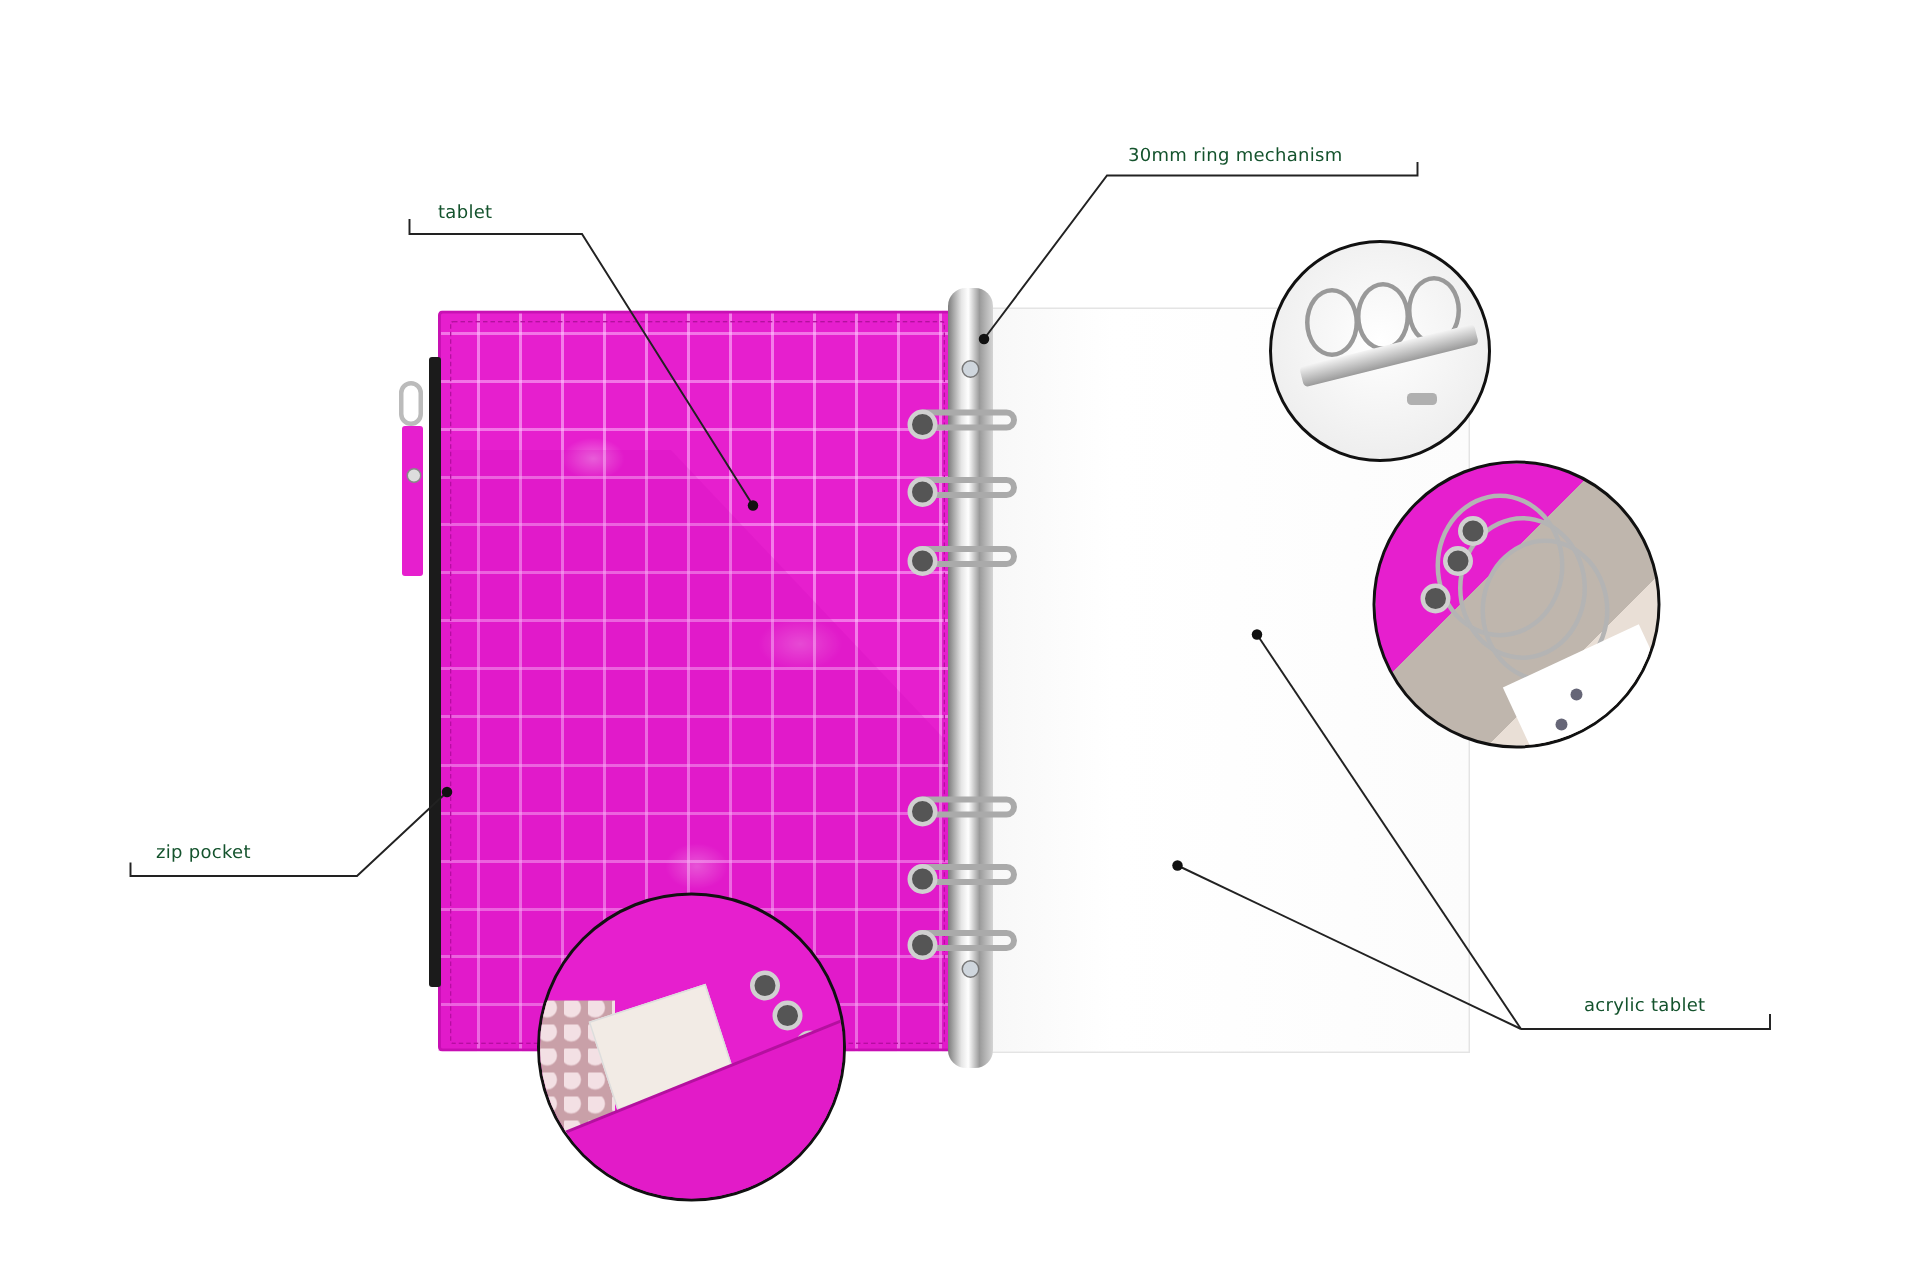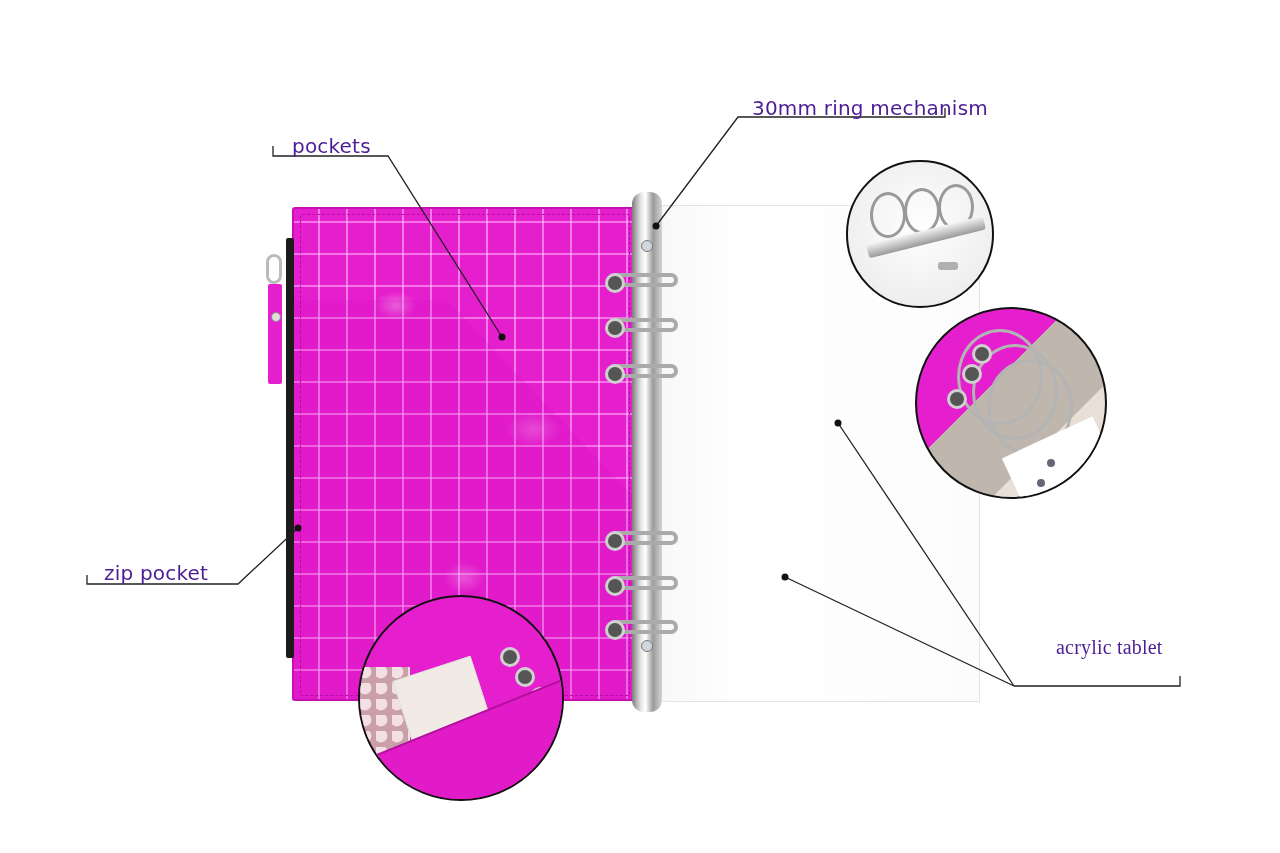--- a/index.html
+++ b/index.html
@@ -1,18 +1,18 @@
 <!DOCTYPE html>
 <html><head>
 <meta charset="utf-8">
 <style>
   html,body{margin:0;padding:0;background:#ffffff;}
   body{width:1280px;height:853px;position:relative;overflow:hidden;font-family:"DejaVu Sans","Liberation Sans",sans-serif;}
   .abs{position:absolute;}
-  .label{position:absolute;font-size:20px;color:#4c1d95;letter-spacing:0.2px;white-space:nowrap;}
+  .label{position:absolute;font-size:12px;color:#14532d;letter-spacing:0.2px;white-space:nowrap;}
   
   .cover{left:292px;top:207px;width:345px;height:494px;border-radius:3px;
     background:
       radial-gradient(ellipse 30px 20px at 30% 20%, rgba(255,255,255,.35), transparent 70%),
       radial-gradient(ellipse 40px 25px at 70% 45%, rgba(255,255,255,.25), transparent 70%),
       radial-gradient(ellipse 30px 22px at 50% 75%, rgba(255,255,255,.3), transparent 70%),
       repeating-linear-gradient(90deg, rgba(255,255,255,.0) 0 26px, rgba(255,200,255,.55) 26px 28px),
       repeating-linear-gradient(0deg, rgba(255,255,255,.0) 0 30px, rgba(255,200,255,.5) 30px 32px),
       #e61fce;
     box-shadow: inset 0 0 0 2px #c712b3;}
@@ -117,15 +117,15 @@
   <circle cx="298" cy="528" r="3.5" fill="#111"></circle>
 
   <polyline points="1180,676 1180,686 1014,686" fill="none" stroke="#222" stroke-width="1.3"></polyline>
   <line x1="1014" y1="686" x2="838" y2="423" stroke="#222" stroke-width="1.3"></line>
   <line x1="1014" y1="686" x2="785" y2="577" stroke="#222" stroke-width="1.3"></line>
   <circle cx="838" cy="423" r="3.5" fill="#111"></circle>
   <circle cx="785" cy="577" r="3.5" fill="#111"></circle>
 </svg>
 
 <div class="label" style="left:752px;top:96px;">30mm ring mechanism</div>
-<div class="label" style="left:292px;top:134px;">pockets</div>
+<div class="label" style="left:292px;top:134px;">tablet</div>
 <div class="label" style="left:104px;top:561px;">zip pocket</div>
-<div class="label" style="left:1056px;top:636px;font-family:Liberation Serif, serif;">acrylic tablet</div>
+<div class="label" style="left:1056px;top:663px;">acrylic tablet</div>
 
 </body></html>

